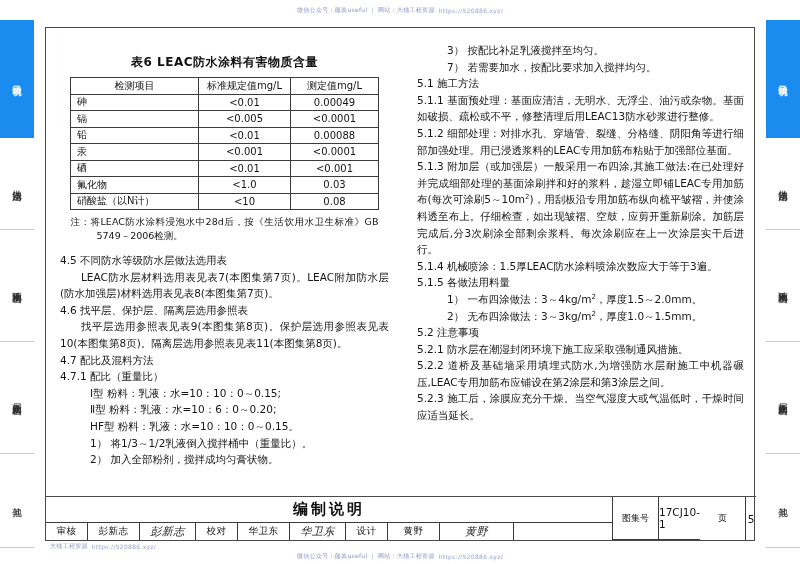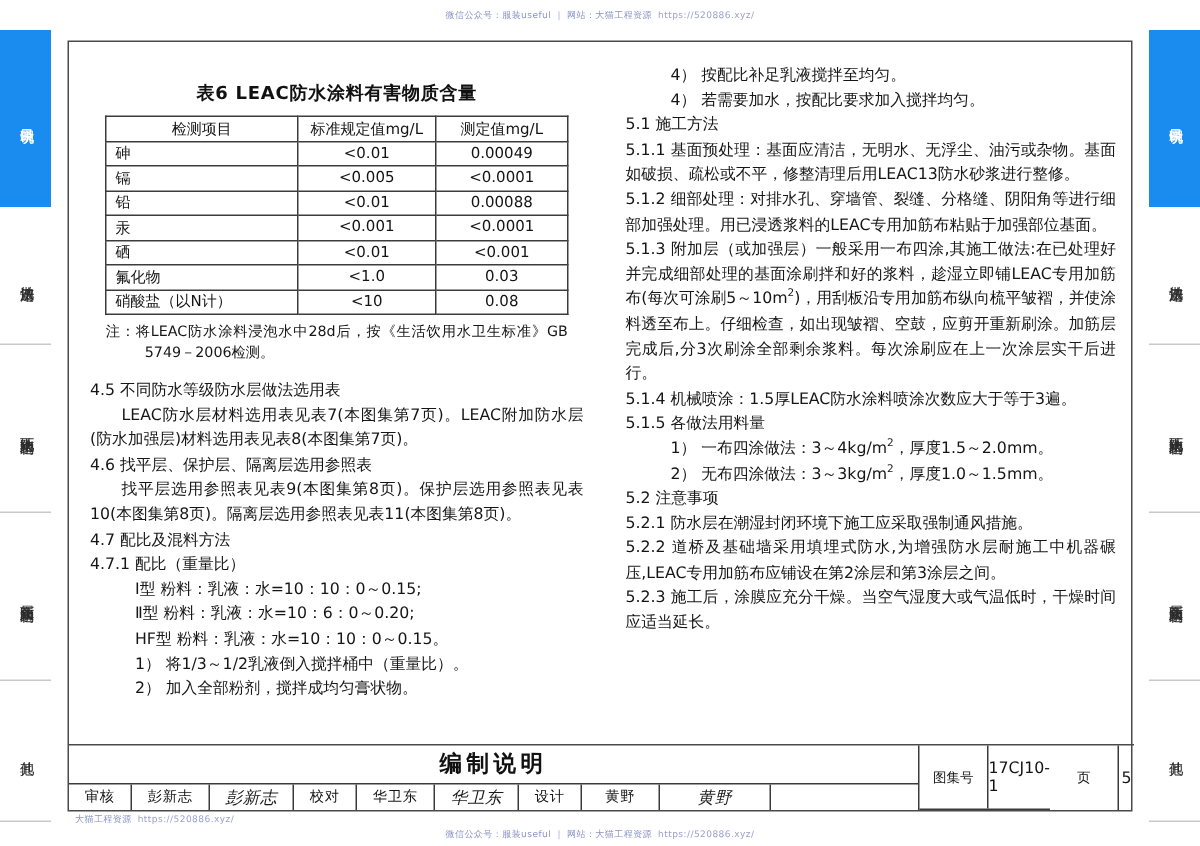--- a/index.html
+++ b/index.html
@@ -348,22 +348,22 @@
         <div class="zh p indent2">Ⅱ型   粉料：乳液：水=10：6：0～0.20;</div>
         <div class="zh p indent2">HF型  粉料：乳液：水=10：10：0～0.15。</div>
 
         <div class="zh p indent2">1）  将1/3～1/2乳液倒入搅拌桶中（重量比）。</div>
         <div class="zh p indent2">2）  加入全部粉剂，搅拌成均匀膏状物。</div>
 
       </div>
 
       <div class="col col-right">
 
-        <div class="zh p indent2" style="margin-top:4px;">4）  按配比补足乳液搅拌至均匀。</div>
-        <div class="zh p indent2">4）  若需要加水，按配比要求加入搅拌均匀。</div>
+        <div class="zh p indent2" style="margin-top:4px;">3）  按配比补足乳液搅拌至均匀。</div>
+        <div class="zh p indent2">7）  若需要加水，按配比要求加入搅拌均匀。</div>
 
         <div class="zh p">5.1  施工方法</div>
         <div class="zh p">5.1.1  基面预处理：基面应清洁，无明水、无浮尘、油污或杂物。基面如破损、疏松或不平，修整清理后用LEAC13防水砂浆进行整修。</div>
         <div class="zh p">5.1.2  细部处理：对排水孔、穿墙管、裂缝、分格缝、阴阳角等进行细部加强处理。用已浸透浆料的LEAC专用加筋布粘贴于加强部位基面。</div>
 
         <div class="zh p"><span>5.1.3  附加层（或加强层）一般采用一布四涂,其施工做法:在已处理好并完成细部处理的基面涂刷拌和好的浆料，趁湿立即铺LEAC专用加筋布(每次可涂刷5～10m</span><sup>2</sup><span>)，用刮板沿专用加筋布纵向梳平皱褶，并使涂料透至布上。仔细检查，如出现皱褶、空鼓，应剪开重新刷涂。加筋层完成后,分3次刷涂全部剩余浆料。每次涂刷应在上一次涂层实干后进行。</span></div>
 
         <div class="zh p">5.1.4  机械喷涂：1.5厚LEAC防水涂料喷涂次数应大于等于3遍。</div>
         <div class="zh p">5.1.5  各做法用料量</div>
 

